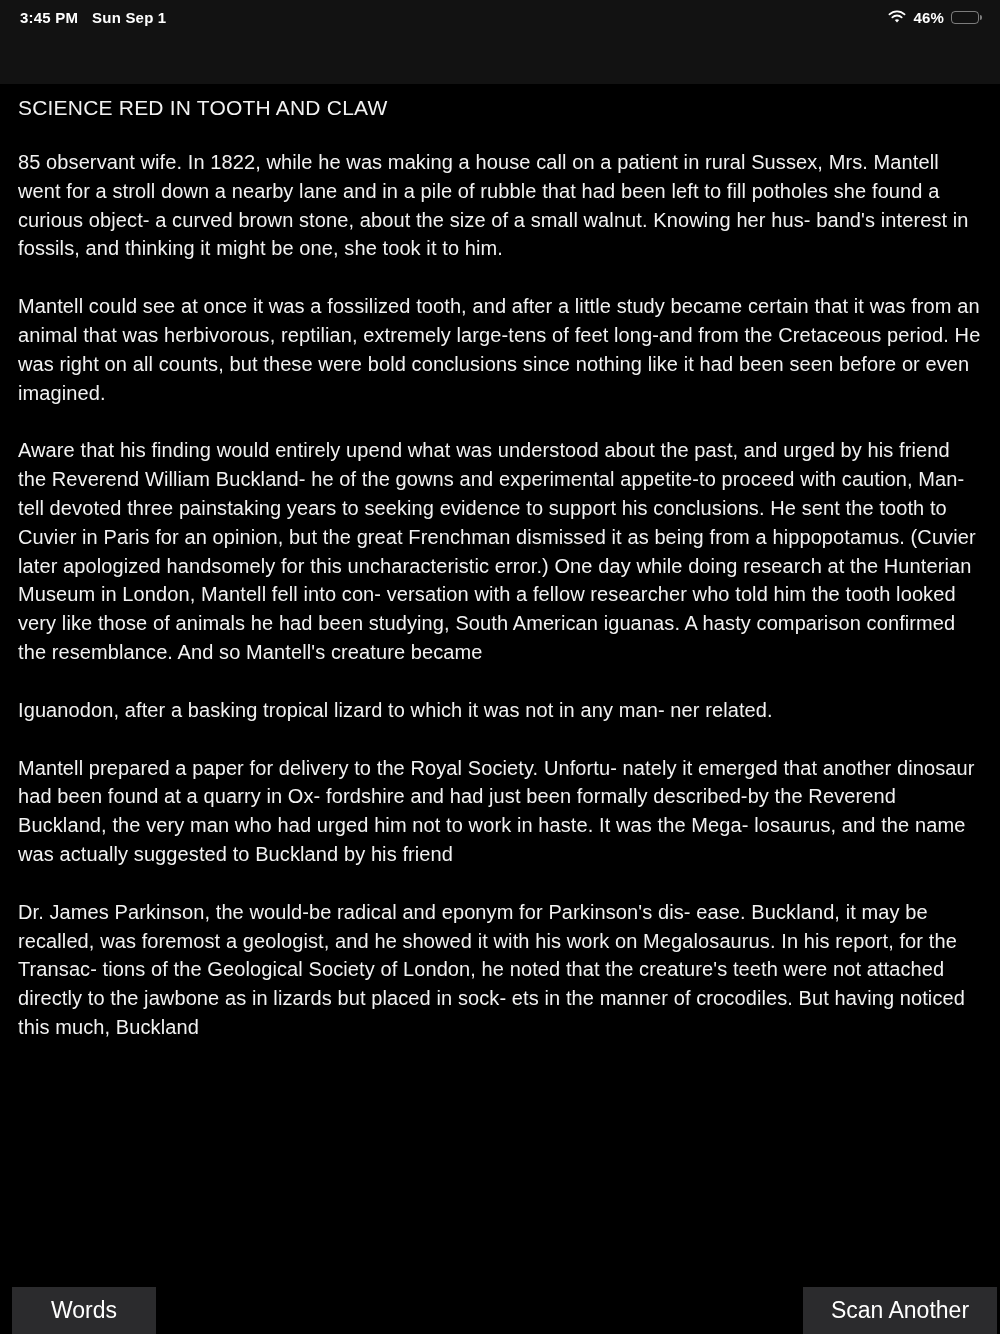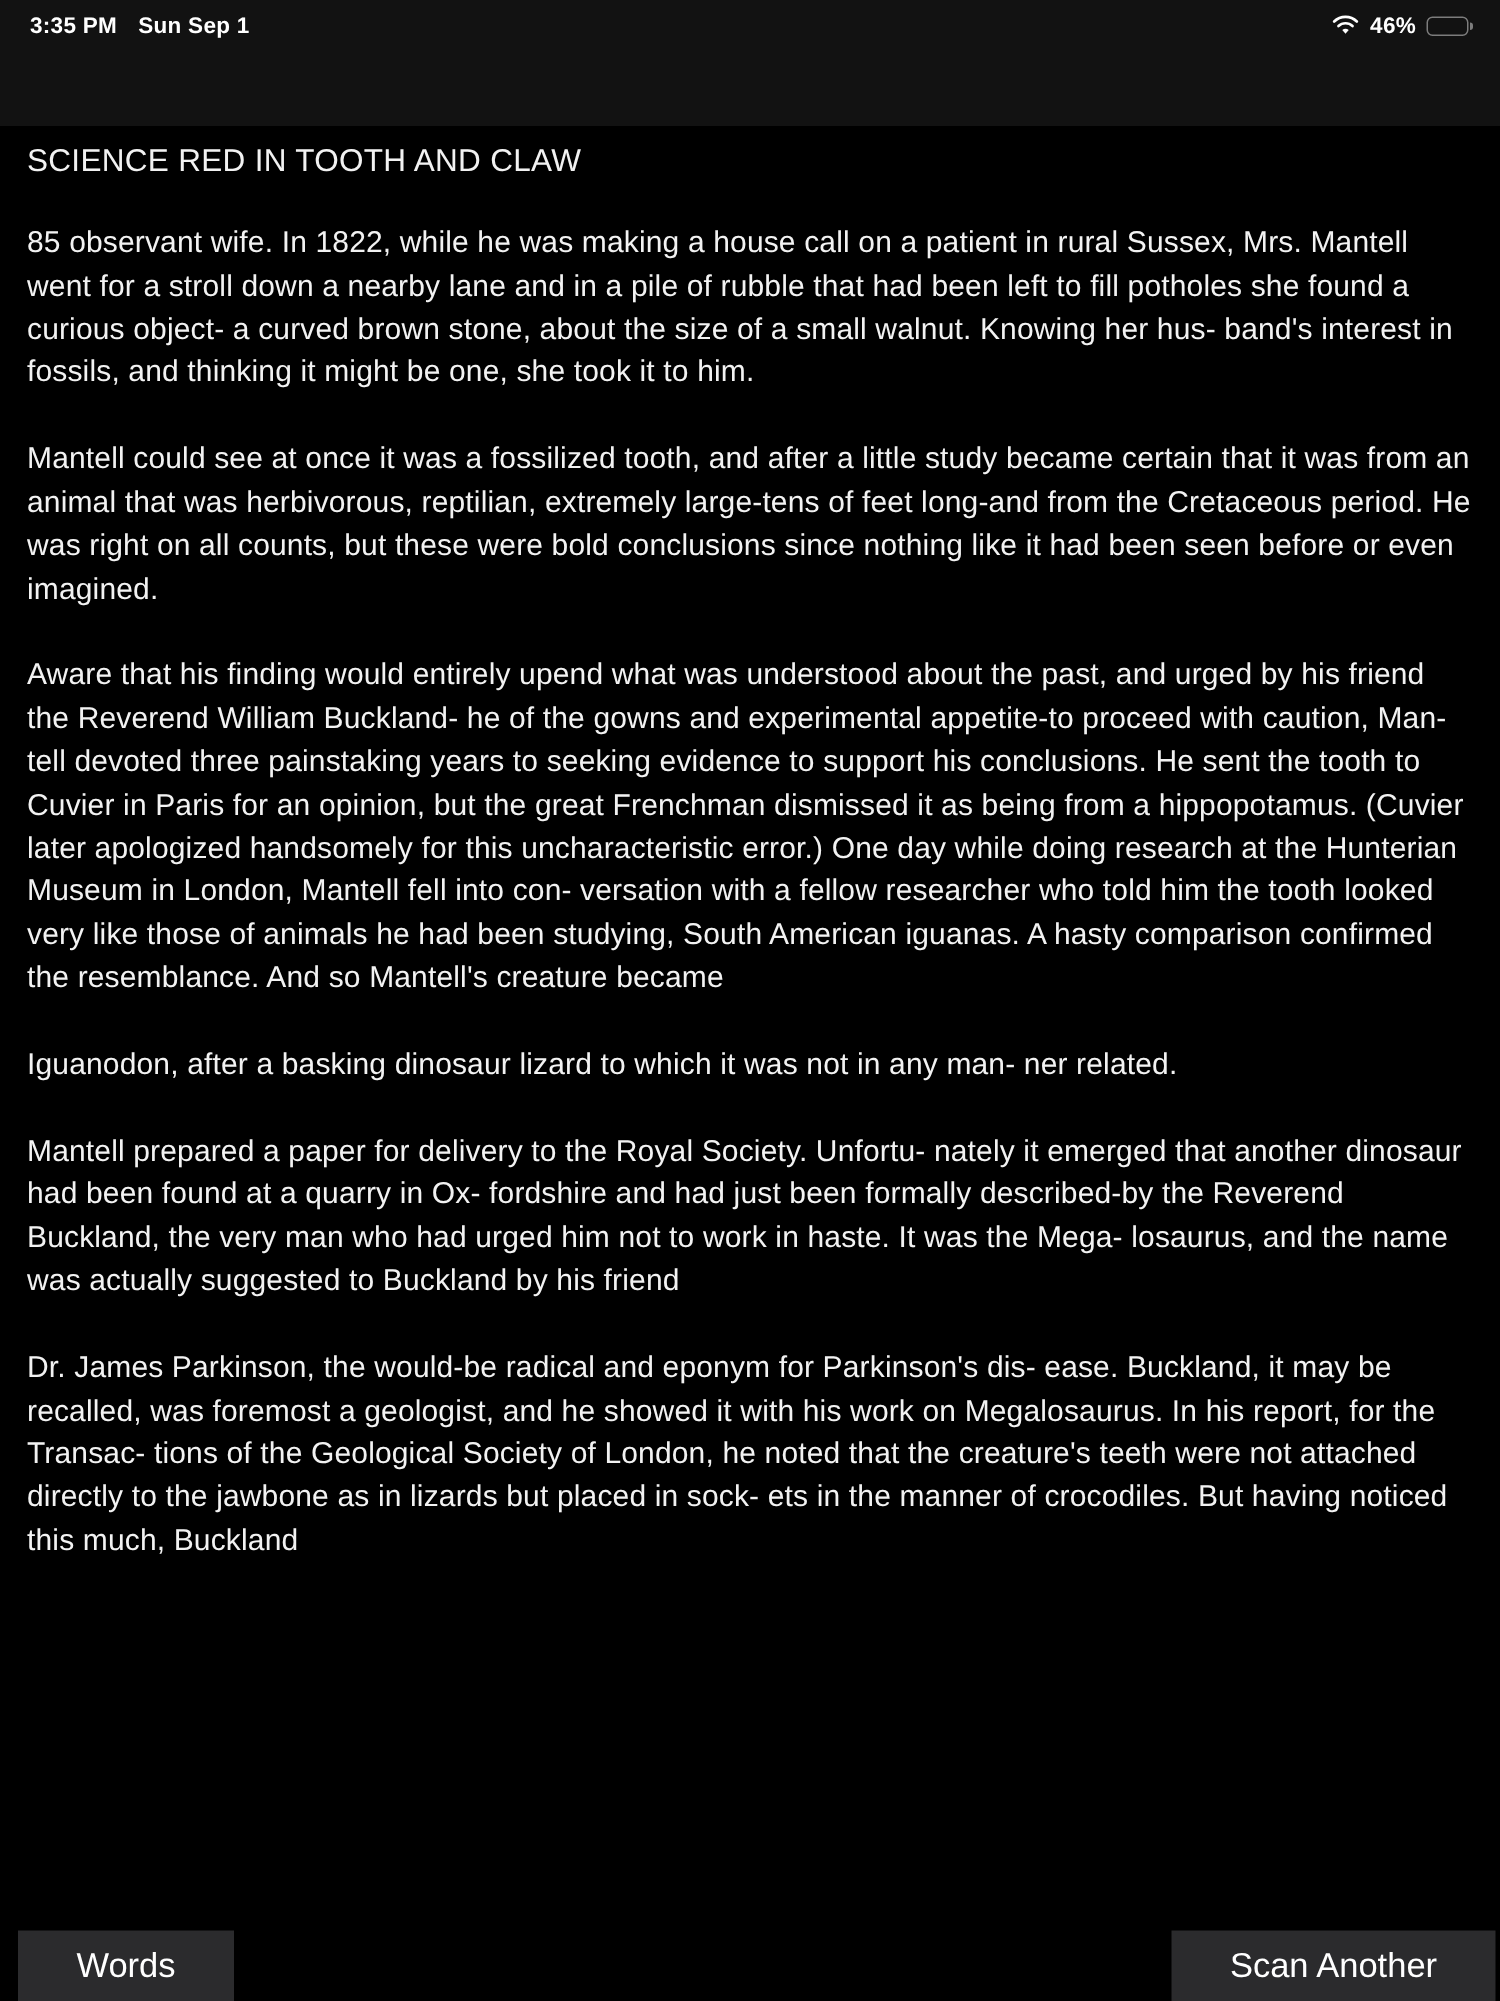--- a/index.html
+++ b/index.html
@@ -86,31 +86,31 @@
     background: #2b2b2d;
     border: none;
     color: #ffffff;
     font-family: "Liberation Sans", "DejaVu Sans", sans-serif;
     font-size: 23px;
     display: flex; align-items: center; justify-content: center;
     cursor: pointer;
     margin-top: 33px;
   }
   .words-button  { left: 12px;  width: 144px; }
-  .scan-button   { right: 3px;  width: 216px; }
+  .scan-button   { right: 3px;  width: 194px; }
 </style>
 </head>
 <body>
 
 <div class="screen">
 
   <div class="header">
     <div class="status-bar">
       <div class="status-left">
-        <span>3:35 PM</span>
+        <span>3:45 PM</span>
         <span>Sun Sep 1</span>
       </div>
       <div class="status-right">
         <span class="wifi">
           <svg viewBox="0 0 20 15" width="18" height="14">
             <path d="M10 13.6 L12.4 10.9 A3.7 3.7 0 0 0 7.6 10.9 Z" fill="#ffffff"></path>
             <path d="M4.8 7.9 A7.6 7.6 0 0 1 15.2 7.9" stroke="#ffffff" stroke-width="2" fill="none" stroke-linecap="round"></path>
             <path d="M1.6 4.6 A12 12 0 0 1 18.4 4.6" stroke="#ffffff" stroke-width="2" fill="none" stroke-linecap="round"></path>
           </svg>
         </span>
@@ -121,21 +121,21 @@
         </span>
       </div>
     </div>
   </div>
 
   <div class="content">
     <div class="doc-heading">SCIENCE RED IN TOOTH AND CLAW</div>
     <p class="doc-paragraph">85 observant wife. In 1822, while he was making a house call on a patient in rural Sussex, Mrs. Mantell went for a stroll down a nearby lane and in a pile of rubble that had been left to fill potholes she found a curious object- a curved brown stone, about the size of a small walnut. Knowing her hus- band's interest in fossils, and thinking it might be one, she took it to him.</p>
     <p class="doc-paragraph">Mantell could see at once it was a fossilized tooth, and after a little study became certain that it was from an animal that was herbivorous, reptilian, extremely large-tens of feet long-and from the Cretaceous period. He was right on all counts, but these were bold conclusions since nothing like it had been seen before or even imagined.</p>
     <p class="doc-paragraph">Aware that his finding would entirely upend what was understood about the past, and urged by his friend the Reverend William Buckland- he of the gowns and experimental appetite-to proceed with caution, Man- tell devoted three painstaking years to seeking evidence to support his conclusions. He sent the tooth to Cuvier in Paris for an opinion, but the great Frenchman dismissed it as being from a hippopotamus. (Cuvier later apologized handsomely for this uncharacteristic error.) One day while doing research at the Hunterian Museum in London, Mantell fell into con- versation with a fellow researcher who told him the tooth looked very like those of animals he had been studying, South American iguanas. A hasty comparison confirmed the resemblance. And so Mantell's creature became</p>
-    <p class="doc-paragraph">Iguanodon, after a basking dinosaur lizard to which it was not in any man- ner related.</p>
+    <p class="doc-paragraph">Iguanodon, after a basking tropical lizard to which it was not in any man- ner related.</p>
     <p class="doc-paragraph">Mantell prepared a paper for delivery to the Royal Society. Unfortu- nately it emerged that another dinosaur had been found at a quarry in Ox- fordshire and had just been formally described-by the Reverend Buckland, the very man who had urged him not to work in haste. It was the Mega- losaurus, and the name was actually suggested to Buckland by his friend</p>
     <p class="doc-paragraph">Dr. James Parkinson, the would-be radical and eponym for Parkinson's dis- ease. Buckland, it may be recalled, was foremost a geologist, and he showed it with his work on Megalosaurus. In his report, for the Transac- tions of the Geological Society of London, he noted that the creature's teeth were not attached directly to the jawbone as in lizards but placed in sock- ets in the manner of crocodiles. But having noticed this much, Buckland</p>
   </div>
 
   <button class="footer-button words-button">Words</button>
   <button class="footer-button scan-button">Scan Another</button>
 
 </div>
 
 </body></html>

